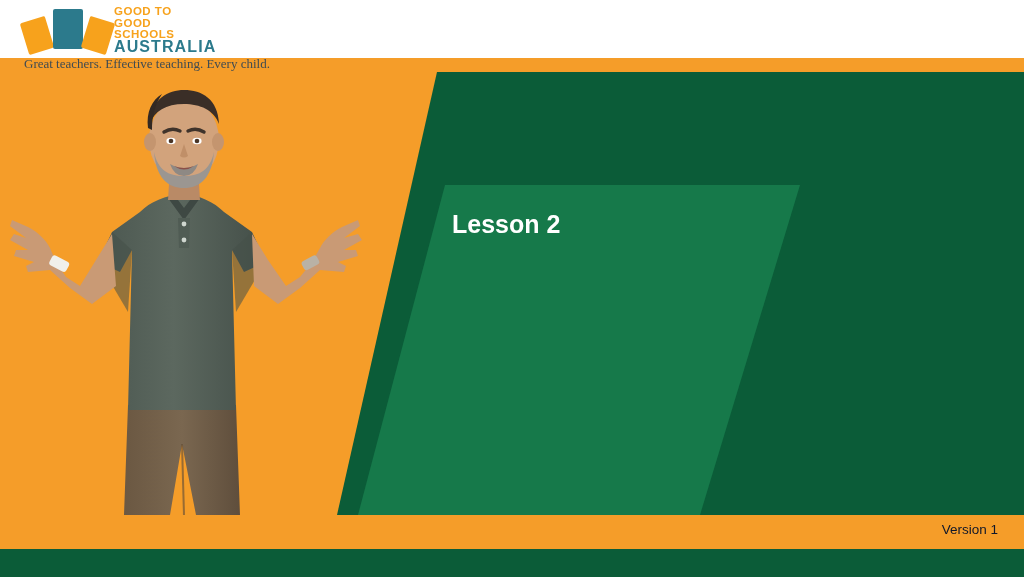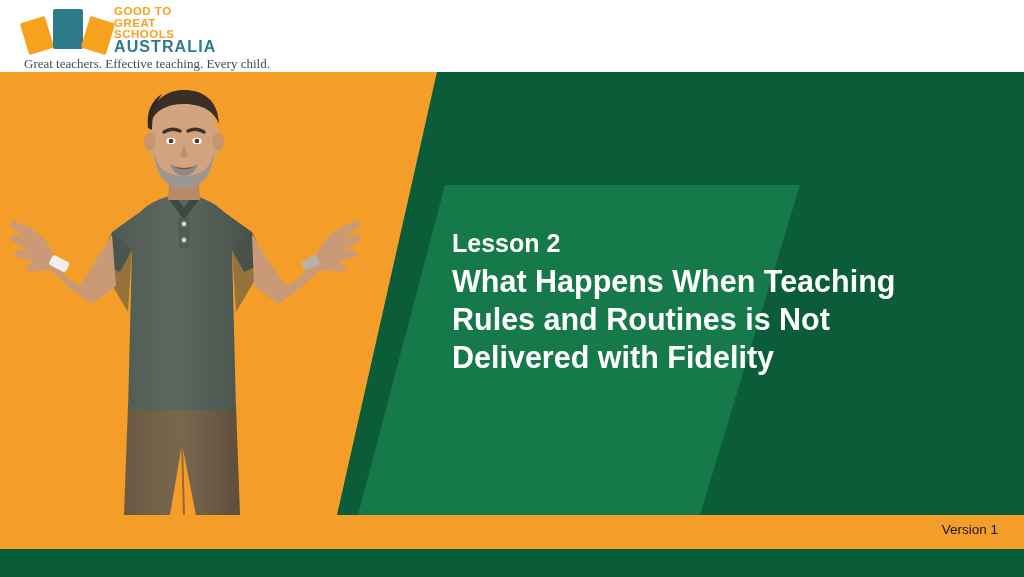--- a/index.html
+++ b/index.html
@@ -5,21 +5,21 @@
   html,body{margin:0;padding:0;}
   body{
     width:1024px;height:577px;overflow:hidden;
     font-family:"Liberation Sans", sans-serif;
     background:#f59d29;
   }
   .slide{position:relative;width:1024px;height:577px;overflow:hidden;background:#f59d29;}
 
   
   .logobar{
-    position:absolute;left:0;top:0;width:1024px;height:72px;
+    position:absolute;left:0;top:0;width:1024px;height:58px;
     background:#ffffff;z-index:40;
   }
   .logo{position:absolute;left:22px;top:4px;width:180px;height:66px;}
   .cards{position:absolute;left:0;top:2px;width:92px;height:46px;}
   .card{position:absolute;border-radius:2px;}
   .card.left{
     width:26px;height:33px;left:2px;top:13px;
     background:#f7a21c;transform:rotate(-17deg);
   }
   .card.mid{
@@ -67,21 +67,21 @@
     font-size:13.5px;color:#0f172a;
   }
 
   
   .kicker{
     position:absolute;left:450px;top:105px;z-index:25;
     font-size:25px;color:#ffffff;letter-spacing:.2px;
   }
   .lesson{
     position:absolute;left:452px;top:210px;z-index:25;
-    font-size:25px;font-weight:bold;color:#ffffff;margin-top:19px;
+    font-size:25px;font-weight:bold;color:#ffffff;
   }
   .title{
     position:absolute;left:452px;top:262px;width:510px;z-index:25;
     font-size:30.5px;font-weight:bold;color:#ffffff;
     line-height:38px;
   }
 
   
   .person{position:absolute;left:0;top:72px;width:440px;height:443px;z-index:15;}
 </style>
@@ -159,36 +159,35 @@
              C210 98 200 104 184 104 C168 104 158 98 154 80 Z" fill="#9b9691"></path>
     <path d="M170 92 q14 8 28 0 q-4 12 -14 12 q-10 0 -14 -12 Z" fill="#8e8984"></path>
 
     <path d="M174 94 q10 7 20 0 q-10 4 -20 0 Z" fill="#8a4f48"></path>
   </svg>
 
   <div class="green-dark"></div>
   <div class="green-light"></div>
 
   <div class="lesson">Lesson 2</div>
-  <div class="title">What Happens When Teaching Rules and Routines is Not Delivered with Fidelity</div>
 
   <div class="orange-strip"></div>
   <div class="version">Version 1</div>
   <div class="green-footer"></div>
 
   <div class="logobar">
     <div class="logo">
       <div class="cards">
         <div class="card left"></div>
         <div class="card mid"></div>
         <div class="card right"></div>
       </div>
       <div class="wordmark">
         <div class="wm-line">GOOD TO</div>
-        <div class="wm-line">GREAT</div>
+        <div class="wm-line">GOOD</div>
         <div class="wm-line">SCHOOLS</div>
         <div class="wm-line aus">AUSTRALIA</div>
       </div>
       <div class="tagline">Great teachers. Effective teaching. Every child.</div>
     </div>
   </div>
 
 </div>
 
 </body></html>

